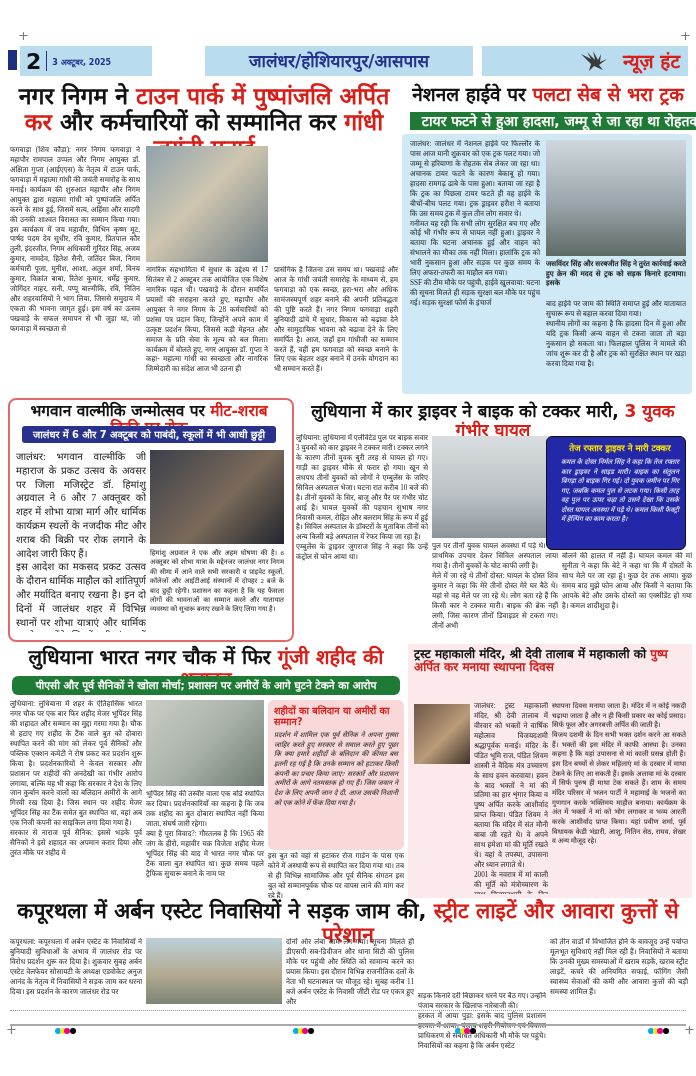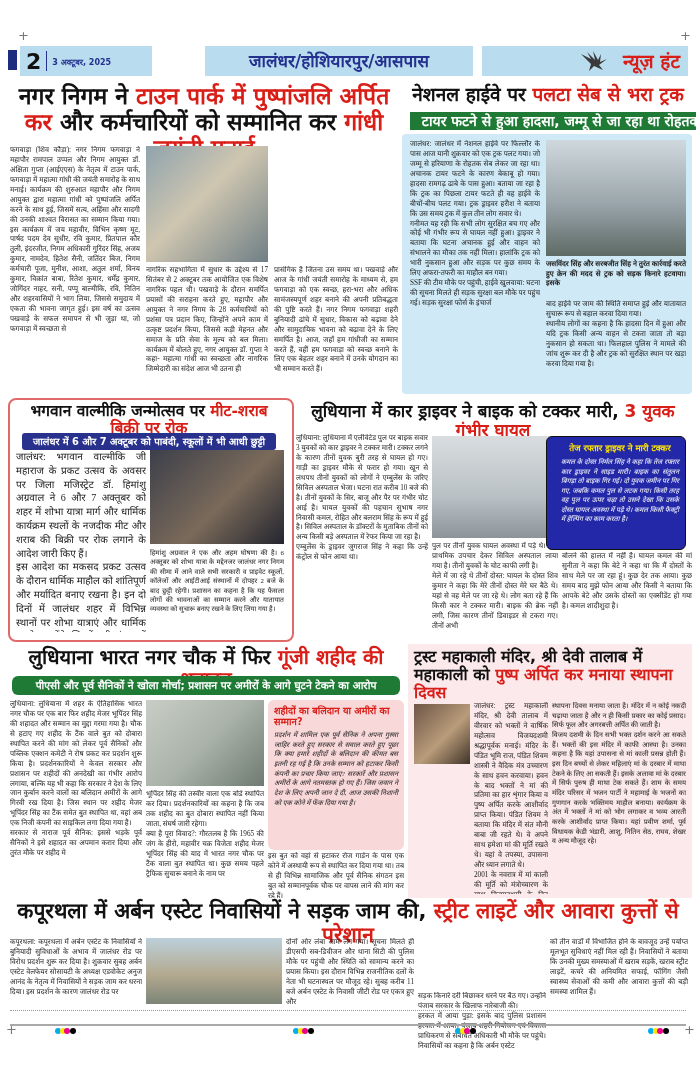--- a/index.html
+++ b/index.html
@@ -12,21 +12,21 @@
   .pno{font-family:"DejaVu Sans",sans-serif;font-weight:bold;font-size:22px;color:#111;}
   .pdate{font-family:"DejaVu Sans",sans-serif;font-weight:bold;font-size:8px;color:#24318f;}
   .section-title{font-family:"DejaVu Sans",sans-serif;font-weight:bold;font-size:17px;color:#24318f;
                  text-align:center;line-height:30px;}
   .masthead{font-family:"DejaVu Sans",sans-serif;font-weight:bold;font-size:19px;color:#d91e18;margin-left:10px;}
   
   .hl{font-family:"DejaVu Sans",sans-serif;font-weight:bold;color:#111;text-align:center;line-height:1.12;}
   .red{color:#d91e18;}
   .subbar{font-family:"DejaVu Sans",sans-serif;font-weight:bold;color:#fff;text-align:center;}
   .green{background:#1e7a34;}
-  .navy{background:#28328c;margin-top:7px;}
+  .navy{background:#28328c;}
   
   .col{font-size:7.2px;line-height:1.38;text-align:justify;color:#1c1c1c;white-space:pre-line;overflow:hidden;}
   .cap{font-size:7.2px;line-height:1.35;text-align:justify;color:#1c1c1c;white-space:pre-line;font-weight:bold;}
   
   .ph{overflow:hidden;}
   .ph1{background:linear-gradient(135deg,#8fa3ad 0%,#cfc6b0 45%,#6f7f86 100%);}
   .ph2{background:linear-gradient(120deg,#a9b9a8 0%,#d8d2bd 50%,#7d8f7e 100%);}
   .ph3{background:linear-gradient(180deg,#cfd9dd 0%,#9aa5ab 55%,#5d6a64 100%);}
   .ph4{background:linear-gradient(135deg,#3c3f4a 0%,#7a6a5a 55%,#23252e 100%);}
   .ph5{background:linear-gradient(180deg,#d9dde0 0%,#b9c0c4 60%,#8d9499 100%);}
@@ -136,21 +136,21 @@
   <div class="abs ph ph6" style="left:146px;top:700px;width:118px;height:86px;"></div>
   <div class="abs col" style="left:146px;top:790px;width:118px;height:108px;">भूपिंदर सिंह की तस्वीर वाला एक बोर्ड स्थापित कर दिया। प्रदर्शनकारियों का कहना है कि जब तक शहीद का बुत दोबारा स्थापित नहीं किया जाता, संघर्ष जारी रहेगा।
 क्या है पूरा विवाद?: गौरतलब है कि 1965 की जंग के हीरो, महावीर चक्र विजेता शहीद मेजर भूपिंदर सिंह की याद में भारत नगर चौक पर टैंक वाला बुत स्थापित था। कुछ समय पहले ट्रैफिक सुचारू बनाने के नाम पर</div>
   <div class="abs pinkbox" style="left:268px;top:700px;width:124px;height:140px;">
     <span class="t">शहीदों का बलिदान या अमीरों का सम्मान?</span>
     <span class="b">प्रदर्शन में शामिल एक पूर्व सैनिक ने अपना गुस्सा जाहिर करते हुए सरकार से सवाल करते हुए पूछा कि क्या हमारे शहीदों के बलिदान की कीमत बस इतनी रह गई है कि उनके सम्मान को हटाकर किसी कंपनी का प्रचार किया जाए? सरकारें और प्रशासन अमीरों के आगे नतमस्तक हो गए हैं। जिस जवान ने देश के लिए अपनी जान दे दी, आज उसकी निशानी को एक कोने में फेंक दिया गया है।</span>
   </div>
   <div class="abs col" style="left:268px;top:852px;width:136px;height:46px;">इस बुत को वहां से हटाकर रोज गार्डन के पास एक कोने में अस्थायी रूप से स्थापित कर दिया गया था। तब से ही विभिन्न सामाजिक और पूर्व सैनिक संगठन इस बुत को सम्मानपूर्वक चौक पर वापस लाने की मांग कर रहे हैं।</div>
 
   <div class="abs pinkpanel" style="left:408px;top:644px;width:284px;height:254px;"></div>
-  <div class="abs hl" style="left:414px;top:648px;width:272px;font-size:16px;text-align:left;">
+  <div class="abs hl" style="left:414px;top:648px;width:272px;font-size:12px;text-align:left;">
     <span>ट्रस्ट महाकाली मंदिर, श्री देवी तालाब में महाकाली को </span><span class="red">पुष्प अर्पित कर मनाया स्थापना दिवस</span>
   </div>
   <div class="abs" style="left:414px;top:702px;width:134px;height:192px;">
     <div class="ph ph7 float-ph"></div>
     <span class="col" style="display:block;height:192px;">जालंधर: ट्रस्ट महाकाली मंदिर, श्री देवी तालाब में वीरवार को भक्तों ने वार्षिक महोत्सव विजयदशमी श्रद्धापूर्वक मनाई। मंदिर के पंडित भूमि राज, पंडित शिवम शास्त्री ने वैदिक मंत्र उच्चारण के साथ हवन करवाया। हवन के बाद भक्तों ने मां की प्रतिमा का हार शृंगार किया व पुष्प अर्पित करके आशीर्वाद प्राप्त किया। पंडित शिवम ने बताया कि मंदिर में संत मौनी बाबा जी रहते थे। वे अपने साथ हमेशा मां की मूर्ति रखते थे। यहां वे तपस्या, उपासना और ध्यान लगाते थे।
 2001 के नवरात्र में मां काली की मूर्ति को मंत्रोच्चारण के साथ विजयदशमी के दिन विराजित किया गया था। उसी समय से दशहरे के दिन भक्तों द्वारा श्रद्धापूर्वक</span>
   </div>
   <div class="abs col" style="left:552px;top:702px;width:134px;height:192px;font-size:7px;">स्थापना दिवस मनाया जाता है। मंदिर में न कोई नकदी चढ़ाया जाता है और न ही किसी प्रकार का कोई प्रसाद। सिर्फ फूल और अगरबत्ती अर्पित की जाती है।
 विजय दशमी के दिन सभी भक्त दर्शन करने आ सकते हैं। भक्तों की इस मंदिर में काफी आस्था है। उनका कहना है कि यहां उपासना से मां काली प्रसन्न होती हैं। इस दिन बच्चों से लेकर महिलाएं मां के दरबार में माथा टेकने के लिए आ सकती हैं। इसके अलावा मां के दरबार में सिर्फ पुरुष ही माथा टेक सकते हैं। शाम के समय मंदिर परिसर में भजन पार्टी ने महामाई के भजनों का गुणगान करके भक्तिमय माहौल बनाया। कार्यक्रम के अंत में भक्तों ने मां को भोग लगाकर व भव्य आरती करके आशीर्वाद प्राप्त किया। यहां प्रवीण शर्मा, पूर्व विधायक केडी भंडारी, आशु, नितिन सेठ, राघव, शेखर व अन्य मौजूद रहे।</div>
 

